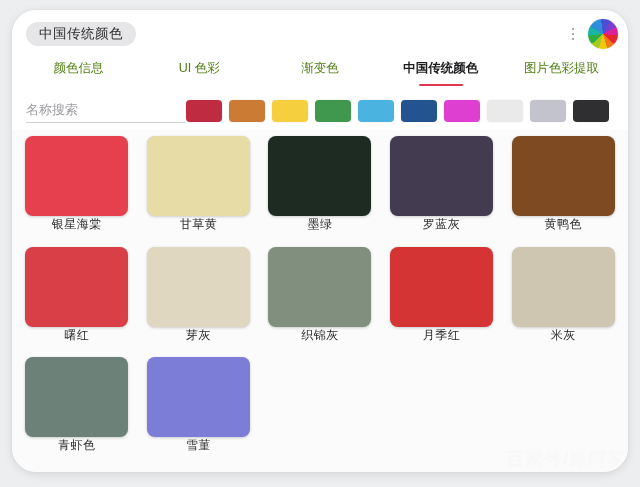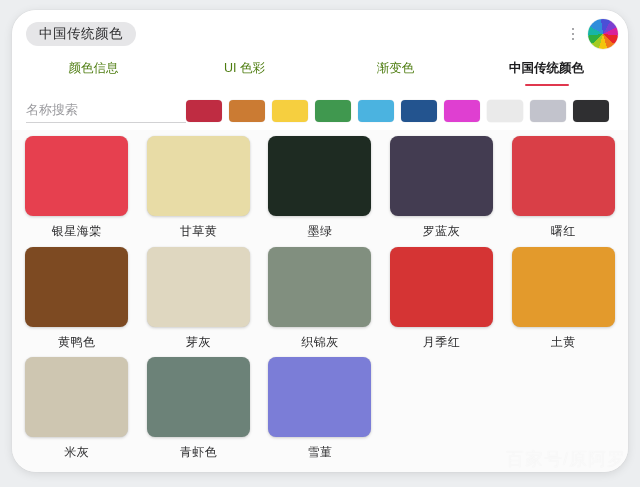--- a/index.html
+++ b/index.html
@@ -197,21 +197,20 @@
     justify-content: flex-start;
     cursor: pointer;
   }
   .chip {
     width: 103px;
     height: 80px;
     border-radius: 8px;
     box-shadow: 0 1px 3px rgba(0,0,0,0.18), 0 0 1px rgba(0,0,0,0.10);
   }
   .card-label {
-    margin-top: 7px;
     font-size: 12px;
     color: #2b2b2d;
     letter-spacing: 0.5px;
     white-space: nowrap;
   }
 
   
   .watermark {
     position: absolute;
     right: 14px;
@@ -239,20 +238,21 @@
       </div>
       <div class="wheel"></div>
     </div>
   </div>
 
   <div class="tabbar">
     <div class="tab">颜色信息</div>
     <div class="tab">UI 色彩</div>
     <div class="tab">渐变色</div>
     <div class="tab active">中国传统颜色</div>
+    <div class="tab">图片色彩提取</div>
   </div>
 
   <div class="toolrow">
     <div class="search-wrap">
       <input class="search-input" type="text" placeholder="名称搜索" style="">
     </div>
     <div class="palette">
       <div class="sw" style="background: rgb(191, 44, 66);"></div>
       <div class="sw" style="background: rgb(203, 123, 51);"></div>
       <div class="sw" style="background: rgb(246, 207, 63);"></div>
@@ -279,45 +279,41 @@
       <div class="card">
         <div class="chip" style="background: rgb(30, 43, 34);"></div>
         <div class="card-label">墨绿</div>
       </div>
       <div class="card">
         <div class="chip" style="background: rgb(67, 60, 81);"></div>
         <div class="card-label">罗蓝灰</div>
       </div>
 
       <div class="card">
+        <div class="chip" style="background: rgb(125, 74, 34);"></div>
+        <div class="card-label">黄鸭色</div>
+      </div>
+      <div class="card">
         <div class="chip" style="background: rgb(217, 63, 71);"></div>
         <div class="card-label">曙红</div>
       </div>
       <div class="card">
-        <div class="chip" style="background: rgb(125, 74, 34);"></div>
-        <div class="card-label">黄鸭色</div>
-      </div>
-      <div class="card">
         <div class="chip" style="background: rgb(223, 215, 192);"></div>
         <div class="card-label">芽灰</div>
       </div>
       <div class="card">
         <div class="chip" style="background: rgb(129, 143, 127);"></div>
         <div class="card-label">织锦灰</div>
       </div>
 
       <div class="card">
         <div class="chip" style="background: rgb(213, 52, 52);"></div>
         <div class="card-label">月季红</div>
       </div>
       <div class="card">
-        <div class="chip" style="background: rgb(227, 154, 44);"></div>
-        <div class="card-label">土黄</div>
-      </div>
-      <div class="card">
         <div class="chip" style="background: rgb(206, 198, 177);"></div>
         <div class="card-label">米灰</div>
       </div>
       <div class="card">
         <div class="chip" style="background: rgb(108, 130, 120);"></div>
         <div class="card-label">青虾色</div>
       </div>
       <div class="card">
         <div class="chip" style="background: rgb(123, 125, 215);"></div>
         <div class="card-label">雪菫</div>

